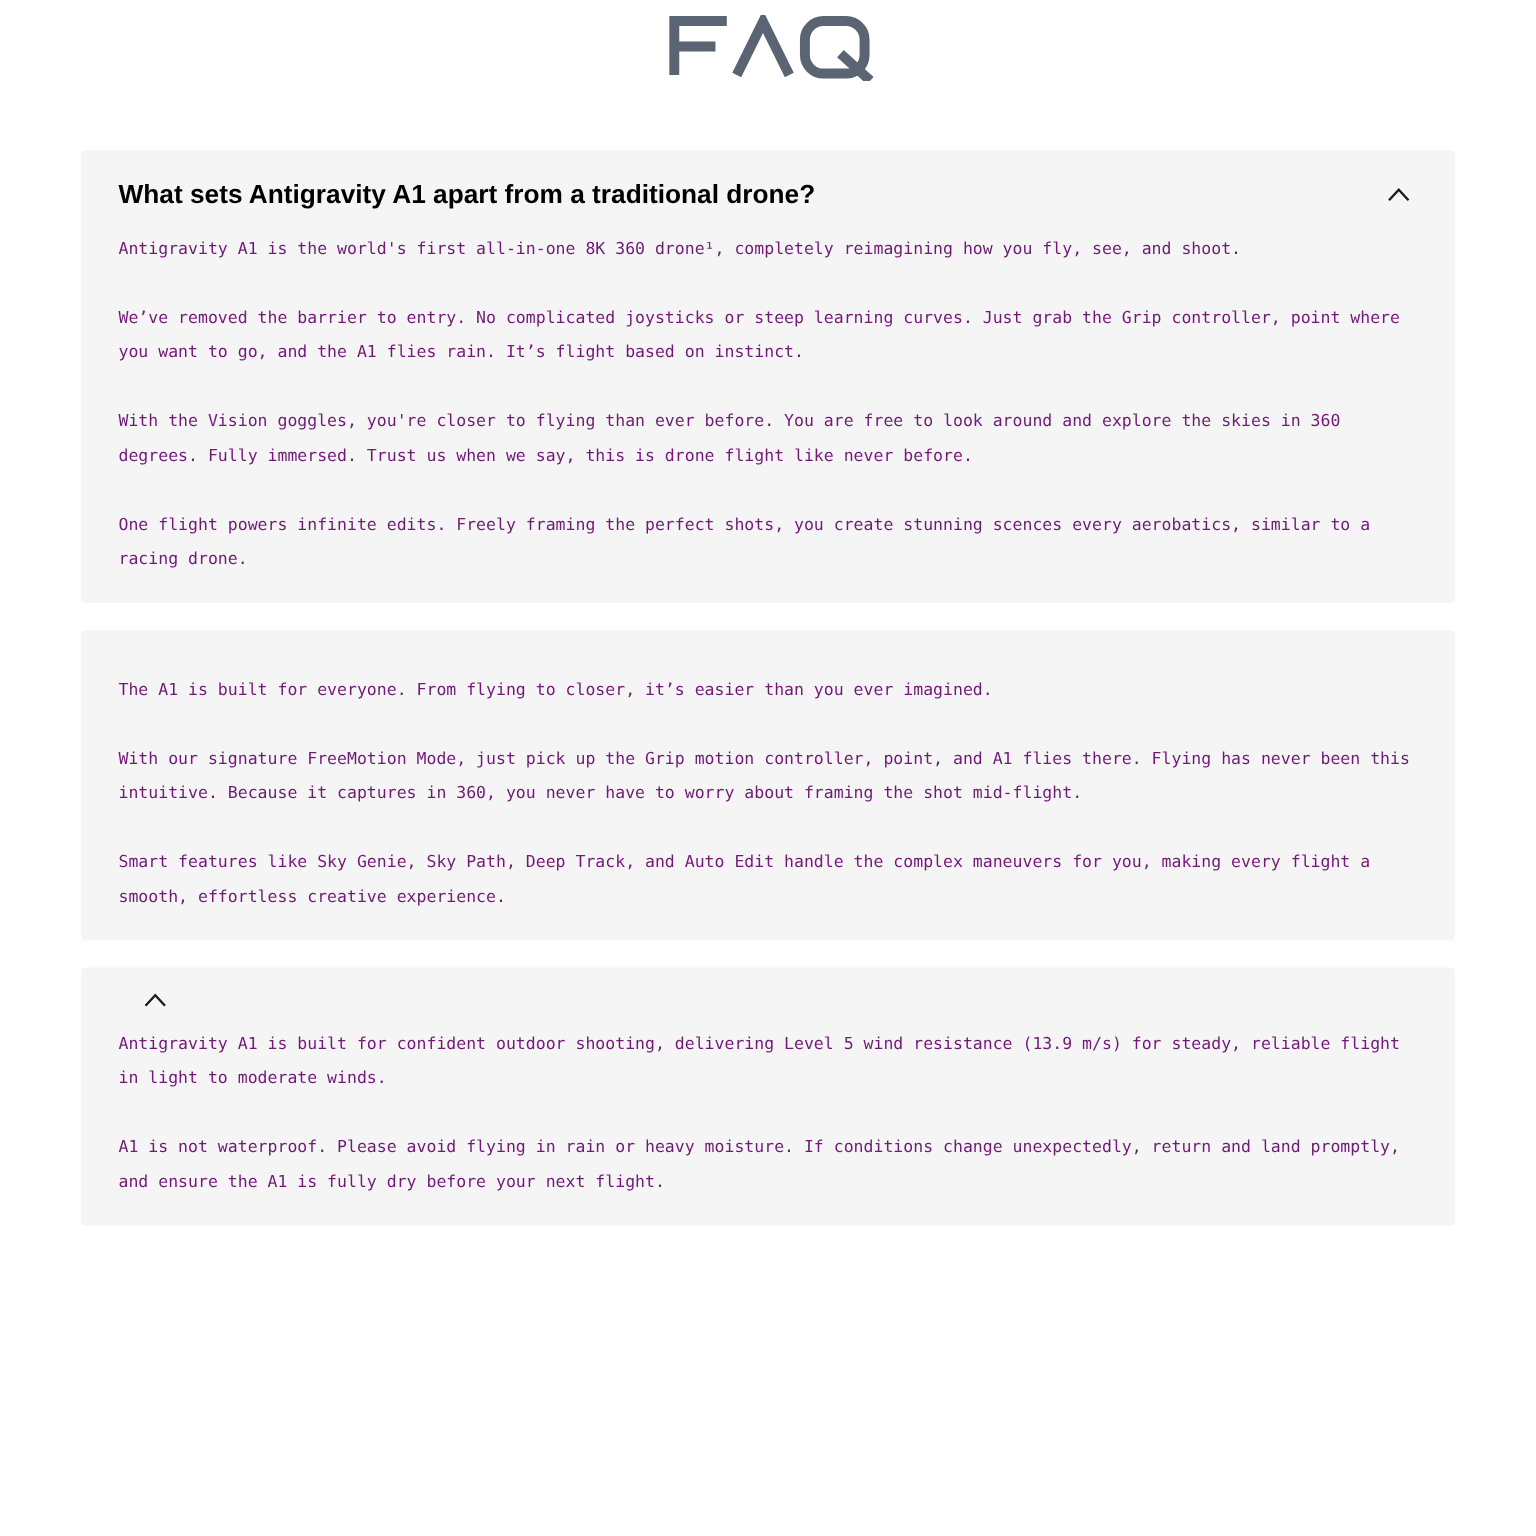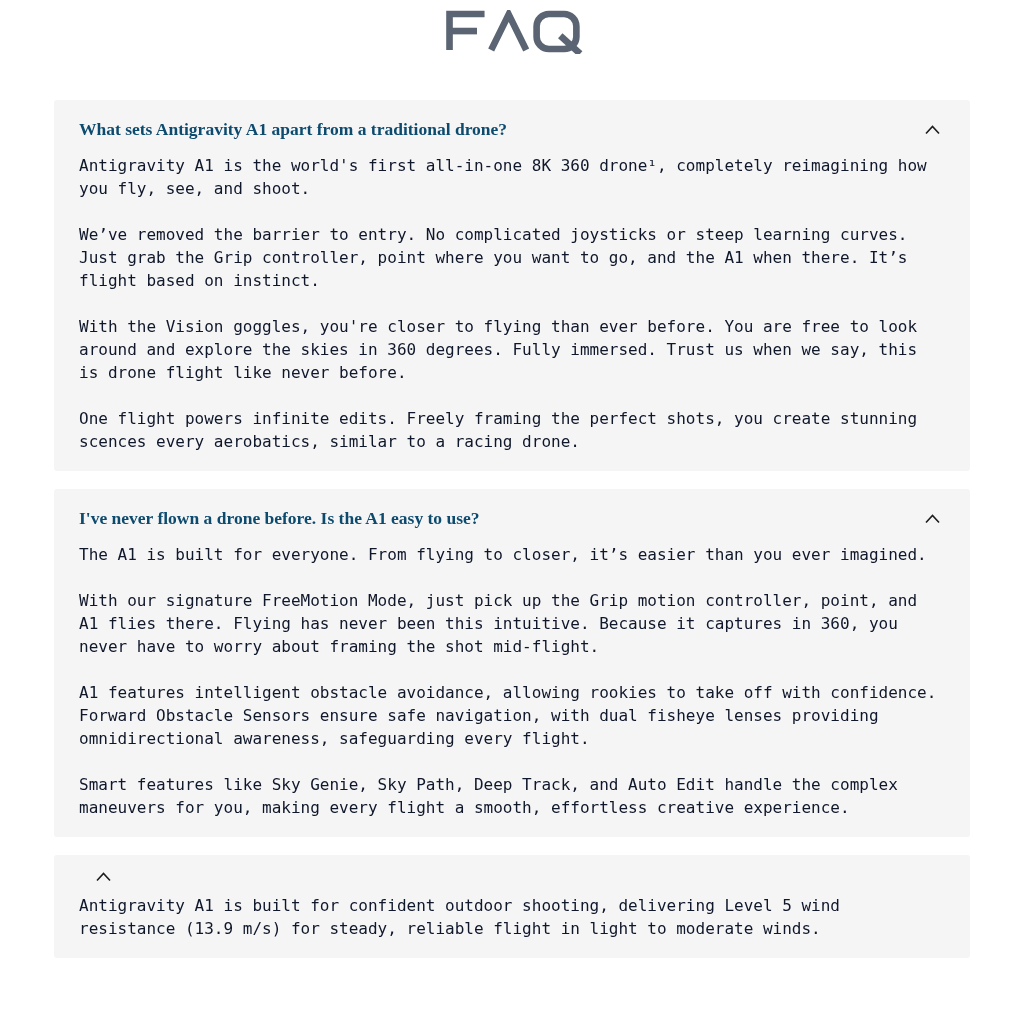--- a/index.html
+++ b/index.html
@@ -36,40 +36,40 @@
   }
   .faq-card:last-child { margin-bottom: 14px; }
   .faq-header-row {
     display: flex;
     align-items: center;
     justify-content: space-between;
     cursor: pointer;
   }
   .faq-question {
     margin: 0;
-    font-family: Liberation Serif, serif;
+    font-family: Liberation Sans, sans-serif;
     font-size: 17.5px;
     line-height: 26px;
     font-weight: bold;
-    color: #0c4a6e;
+    color: #000000;
   }
   .chevron {
     flex: 0 0 auto;
     margin-left: 16px;
     margin-right: 4px;
     display: flex;
     align-items: center;
   }
   .chevron svg { display: block; }
   .faq-answer { margin-top: 12px; }
   .faq-answer p {
     margin: 0 0 23px 0;
-    font-size: 16px;
+    font-size: 11px;
     line-height: 23px;
-    color: #0f172a;
+    color: #701a75;
     max-width: 866px;
   }
   .faq-answer p:last-child { margin-bottom: 0; }
 </style>
 </head>
 <body>
 
 <div class="page">
 
   <header class="page-header">
@@ -90,50 +90,42 @@
       <div class="faq-header-row">
         <h2 class="faq-question">What sets Antigravity A1 apart from a traditional drone?</h2>
         <span class="chevron">
           <svg width="17" height="11" viewBox="0 0 17 11">
             <path d="M2 9.5 L8.5 2.5 L15 9.5" fill="none" stroke="#1d1d1f" stroke-width="1.6"></path>
           </svg>
         </span>
       </div>
       <div class="faq-answer">
           <p>Antigravity A1 is the world's first all-in-one 8K 360 drone¹, completely reimagining how you fly, see, and shoot.</p>
-          <p>We’ve removed the barrier to entry. No complicated joysticks or steep learning curves. Just grab the Grip controller, point where you want to go, and the A1 when there. It’s flight based on instinct.</p>
+          <p>We’ve removed the barrier to entry. No complicated joysticks or steep learning curves. Just grab the Grip controller, point where you want to go, and the A1 flies rain. It’s flight based on instinct.</p>
           <p>With the Vision goggles, you're closer to flying than ever before. You are free to look around and explore the skies in 360 degrees. Fully immersed. Trust us when we say, this is drone flight like never before.</p>
           <p>One flight powers infinite edits. Freely framing the perfect shots, you create stunning scences every aerobatics, similar to a racing drone.</p>
         </div>
     </section>
 
     <section class="faq-card">
-      <div class="faq-header-row">
-        <h2 class="faq-question">I've never flown a drone before. Is the A1 easy to use?</h2>
-        <span class="chevron">
-          <svg width="17" height="11" viewBox="0 0 17 11">
-            <path d="M2 9.5 L8.5 2.5 L15 9.5" fill="none" stroke="#1d1d1f" stroke-width="1.6"></path>
-          </svg>
-        </span>
-      </div>
       <div class="faq-answer">
           <p>The A1 is built for everyone. From flying to closer, it’s easier than you ever imagined.</p>
           <p>With our signature FreeMotion Mode, just pick up the Grip motion controller, point, and A1 flies there. Flying has never been this intuitive. Because it captures in 360, you never have to worry about framing the shot mid-flight.</p>
-          <p>A1 features intelligent obstacle avoidance, allowing rookies to take off with confidence. Forward Obstacle Sensors ensure safe navigation, with dual fisheye lenses providing omnidirectional awareness, safeguarding every flight.</p>
           <p>Smart features like Sky Genie, Sky Path, Deep Track, and Auto Edit handle the complex maneuvers for you, making every flight a smooth, effortless creative experience.</p>
         </div>
     </section>
 
     <section class="faq-card">
       <div class="faq-header-row">
         <span class="chevron">
           <svg width="17" height="11" viewBox="0 0 17 11">
             <path d="M2 9.5 L8.5 2.5 L15 9.5" fill="none" stroke="#1d1d1f" stroke-width="1.6"></path>
           </svg>
         </span>
       </div>
       <div class="faq-answer">
           <p>Antigravity A1 is built for confident outdoor shooting, delivering Level 5 wind resistance (13.9 m/s) for steady, reliable flight in light to moderate winds.</p>
+          <p>A1 is not waterproof. Please avoid flying in rain or heavy moisture. If conditions change unexpectedly, return and land promptly, and ensure the A1 is fully dry before your next flight.</p>
         </div>
     </section>
   </main>
 
 </div>
 
 </body></html>

